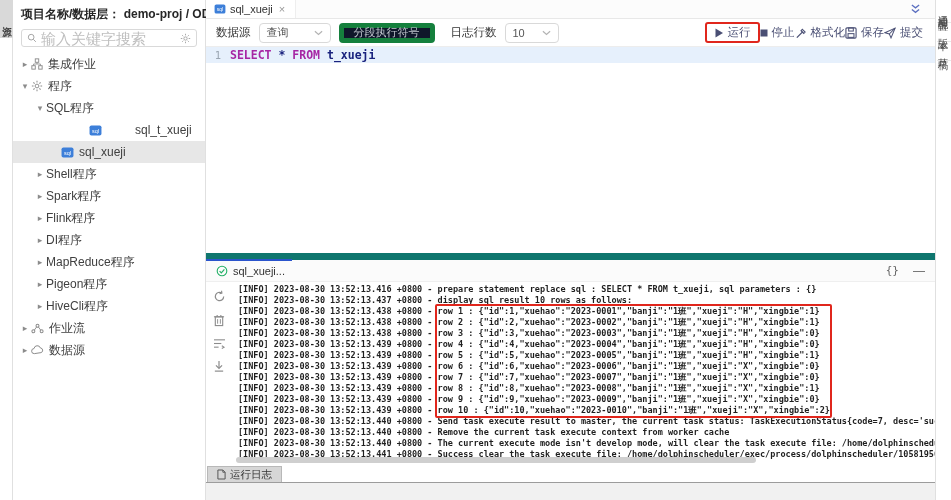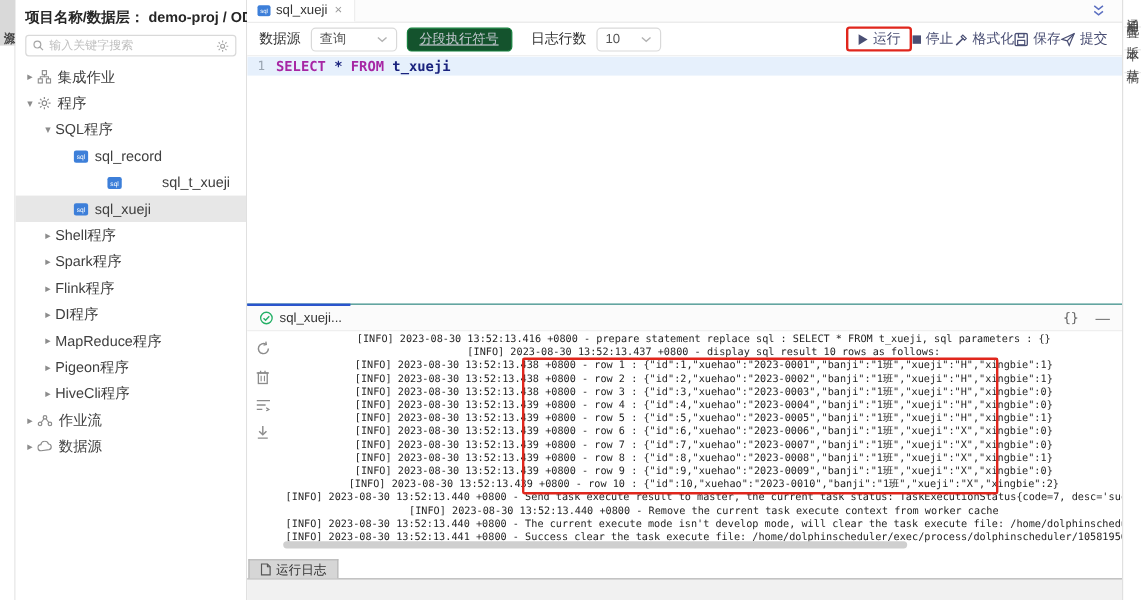--- a/index.html
+++ b/index.html
@@ -11,21 +11,21 @@
   }
   
   .resource-strip { position:absolute; left:0; top:0; width:13px; height:500px; border-right:1px solid #e0e0e0; background:#fff; }
   .resource-tab { width:13px; height:38px; background:#d9d9d9; display:flex; align-items:center; justify-content:center;
     writing-mode:vertical-rl; font-size:10px; color:#333; letter-spacing:1px; cursor:pointer; }
   
   .sidebar { position:absolute; left:13px; top:0; width:193px; height:500px; border-right:1px solid #e0e0e0; background:#fff; }
   .sidebar-title { padding:6px 8px 4px 8px; font-size:12px; font-weight:bold; color:#262626; white-space:nowrap; }
   .search-box { display:flex; align-items:center; gap:4px; margin:2px 8px 6px 8px; height:18px;
     border:1px solid #d9d9d9; border-radius:3px; padding:0 5px; background:#fff; }
-  .search-box input { flex:1; border:none; outline:none; font-size:10px; color:#333; min-width:0; background:transparent;
+  .search-box input { flex:1; border:none; outline:none; font-size:15px; color:#333; min-width:0; background:transparent;
     font-family:"Liberation Sans",sans-serif; }
   .search-box input::placeholder { color:#bfbfbf; }
   .sicon { display:flex; align-items:center; color:#a6a6a6; flex:0 0 auto; }
   .tree { margin-top:2px; }
   .tree-row { display:flex; align-items:center; height:22px; cursor:pointer; white-space:nowrap; }
   .tree-row.selected { background:#e7e7e7; }
   .tree-row .arrow { width:12px; flex:0 0 12px; color:#8c8c8c; font-size:9px; text-align:center; }
   .tree-row .ticon { display:flex; align-items:center; margin-right:5px; }
   .tree-row .tlabel { font-size:12px; color:#404040; }
   
@@ -37,48 +37,48 @@
   .tab-collapse { margin-left:auto; margin-right:14px; color:#5b6fc0; display:flex; flex-direction:column; line-height:4px; cursor:pointer; }
   
   .toolbar { display:flex; align-items:center; height:28px; padding:0 10px; border-bottom:1px solid #ededed; gap:8px; }
   .tlabelbar { font-size:11.5px; color:#333; flex:0 0 auto; }
   .selectbox { display:flex; align-items:center; justify-content:space-between; border:1px solid #d9d9d9; border-radius:4px;
     height:20px; padding:0 7px; font-size:11px; color:#555; cursor:pointer; background:#fff; gap:6px; }
   .sel-ds { width:168px; margin-right:18px; }
   .sel-q  { width:72px; }
   .sel-n  { width:54px; }
   .chev { color:#b3b3b3; display:flex; align-items:center; }
-  .btn-disabled { border:1px solid #15803d; border-radius:4px; height:20px; padding:0 10px; display:flex; align-items:center;
-    font-size:11px; color:#c3c7cf; background:#14532d; cursor:not-allowed;text-decoration:underline; }
+  .btn-disabled { border:5px solid #15803d; border-radius:4px; height:20px; padding:0 10px; display:flex; align-items:center;
+    font-size:11px; color:#c3c7cf; background:#0f172a; cursor:not-allowed; }
   .gap-l { margin-left:8px; }
   .action-group { margin-left:auto; display:flex; align-items:center; padding-right:2px; }
   .tbtn { display:flex; align-items:center; gap:4px; color:#4a4f74; font-size:11.5px; cursor:pointer; white-space:nowrap; }
   .tbtn .gly { display:flex; align-items:center; }
   .run-highlight { display:inline-flex; border:2px solid var(--annot,#e0261c); border-radius:3px; padding:1px 7px; }
   
   .editor { position:relative; height:206px; background:#fff; overflow:hidden; }
   .code-line { display:flex; align-items:center; height:16px; font-family:"DejaVu Sans Mono","Liberation Mono",monospace;
     font-size:11.5px; font-weight:bold; }
   .code-line.hl { background:#e6f0fc; }
   .ln { width:24px; text-align:right; padding-right:9px; color:#9aa5b1; font-weight:normal; font-size:10.5px; flex:0 0 24px; }
   .tok-kw { color:var(--kw,#a626a4); }
   .tok-plain { color:#1a237e; }
   
-  .bottom-panel { position:relative; height:212px; border-top:1px solid #0f766e; }
+  .bottom-panel { position:relative; height:212px; border-top:7px solid #0f766e; }
   .bp-header { position:relative; height:22px; background:#fbfbfb; border-bottom:1px solid #efefef; display:flex; align-items:center; padding:0 10px; }
   .bp-header::before { content:""; position:absolute; left:0; top:-1px; width:86px; height:2px; background:#2a54cc; }
   .bp-tab { display:flex; align-items:center; gap:5px; font-size:11px; color:#333; cursor:pointer; }
   .bp-actions { margin-left:auto; display:flex; align-items:center; gap:14px; color:#666; }
   .bp-actions .braces { font-family:"DejaVu Sans Mono",monospace; font-size:11px; cursor:pointer; }
   .bp-actions .minimize { font-size:12px; cursor:pointer; line-height:1; }
   .bp-body { display:flex; height:189px; }
   .icon-col { flex:0 0 26px; display:flex; flex-direction:column; align-items:center; gap:11px; padding-top:8px; color:#8c8c8c; }
   .icon-col span { cursor:pointer; display:flex; }
   .log { position:relative; flex:1; overflow:hidden; padding:2px 0 0 6px;
-    font-family:"DejaVu Sans Mono","Liberation Mono",monospace; font-size:8.5px; font-weight:normal; color:#1f1f1f;text-align:center; }
+    font-family:"DejaVu Sans Mono","Liberation Mono",monospace; font-size:8.5px; font-weight:bold; color:#1f1f1f; }
   .log-line { height:11px; line-height:11px; white-space:pre; }
   .log-annotation { position:absolute; left:calc(6px + 38.5ch); top:22px; width:77.5ch; height:114px;
     border:2px solid var(--annot,#e0261c); border-radius:2px; pointer-events:none; }
   .hscroll { position:absolute; left:4px; bottom:8px; width:520px; height:6px; background:#cfcfcf; border-radius:3px; cursor:pointer; }
   
   .bottom-tabrow { height:18px; border-bottom:1px solid #9c9c9c; display:flex; align-items:flex-end; padding-left:1px;font-family:Liberation Serif, serif; }
   .runlog-tab { display:inline-flex; align-items:center; gap:4px; height:16px; padding:0 9px; background:#d6d6d6;
     border:1px solid #b8b8b8; border-bottom:none; font-size:10.5px; color:#333; cursor:pointer; }
   .footer-gray { height:27px; background:#f1f1f1; }
   
@@ -153,30 +153,20 @@
                 <line x1="2.8" y1="11.2" x2="4.2" y2="9.8"></line>
               </g>
             </svg>
           </span>
           <span class="tlabel">程序</span>
         </div>
         <div class="tree-row" style="padding-left: 21px;">
           <span class="arrow">▾</span>
           <span class="tlabel">SQL程序</span>
         </div>
-        <div class="tree-row" style="padding-left: 36px;">
-          <span class="arrow"></span>
-          <span class="ticon">
-            <svg width="13" height="11" viewBox="0 0 14 12">
-              <rect x="0.5" y="0.5" width="13" height="11" rx="2" fill="#3d7fd9"></rect>
-              <text x="7" y="8.6" font-size="6" fill="#fff" text-anchor="middle" font-family="Liberation Sans,sans-serif">sql</text>
-            </svg>
-          </span>
-          <span class="tlabel">sql_record</span>
-        </div>
         <div class="tree-row" style="padding-left: 36px; gap: 28px;">
           <span class="arrow"></span>
           <span class="ticon">
             <svg width="13" height="11" viewBox="0 0 14 12">
               <rect x="0.5" y="0.5" width="13" height="11" rx="2" fill="#3d7fd9"></rect>
               <text x="7" y="8.6" font-size="6" fill="#fff" text-anchor="middle" font-family="Liberation Sans,sans-serif">sql</text>
             </svg>
           </span>
           <span class="tlabel">sql_t_xueji</span>
         </div>

